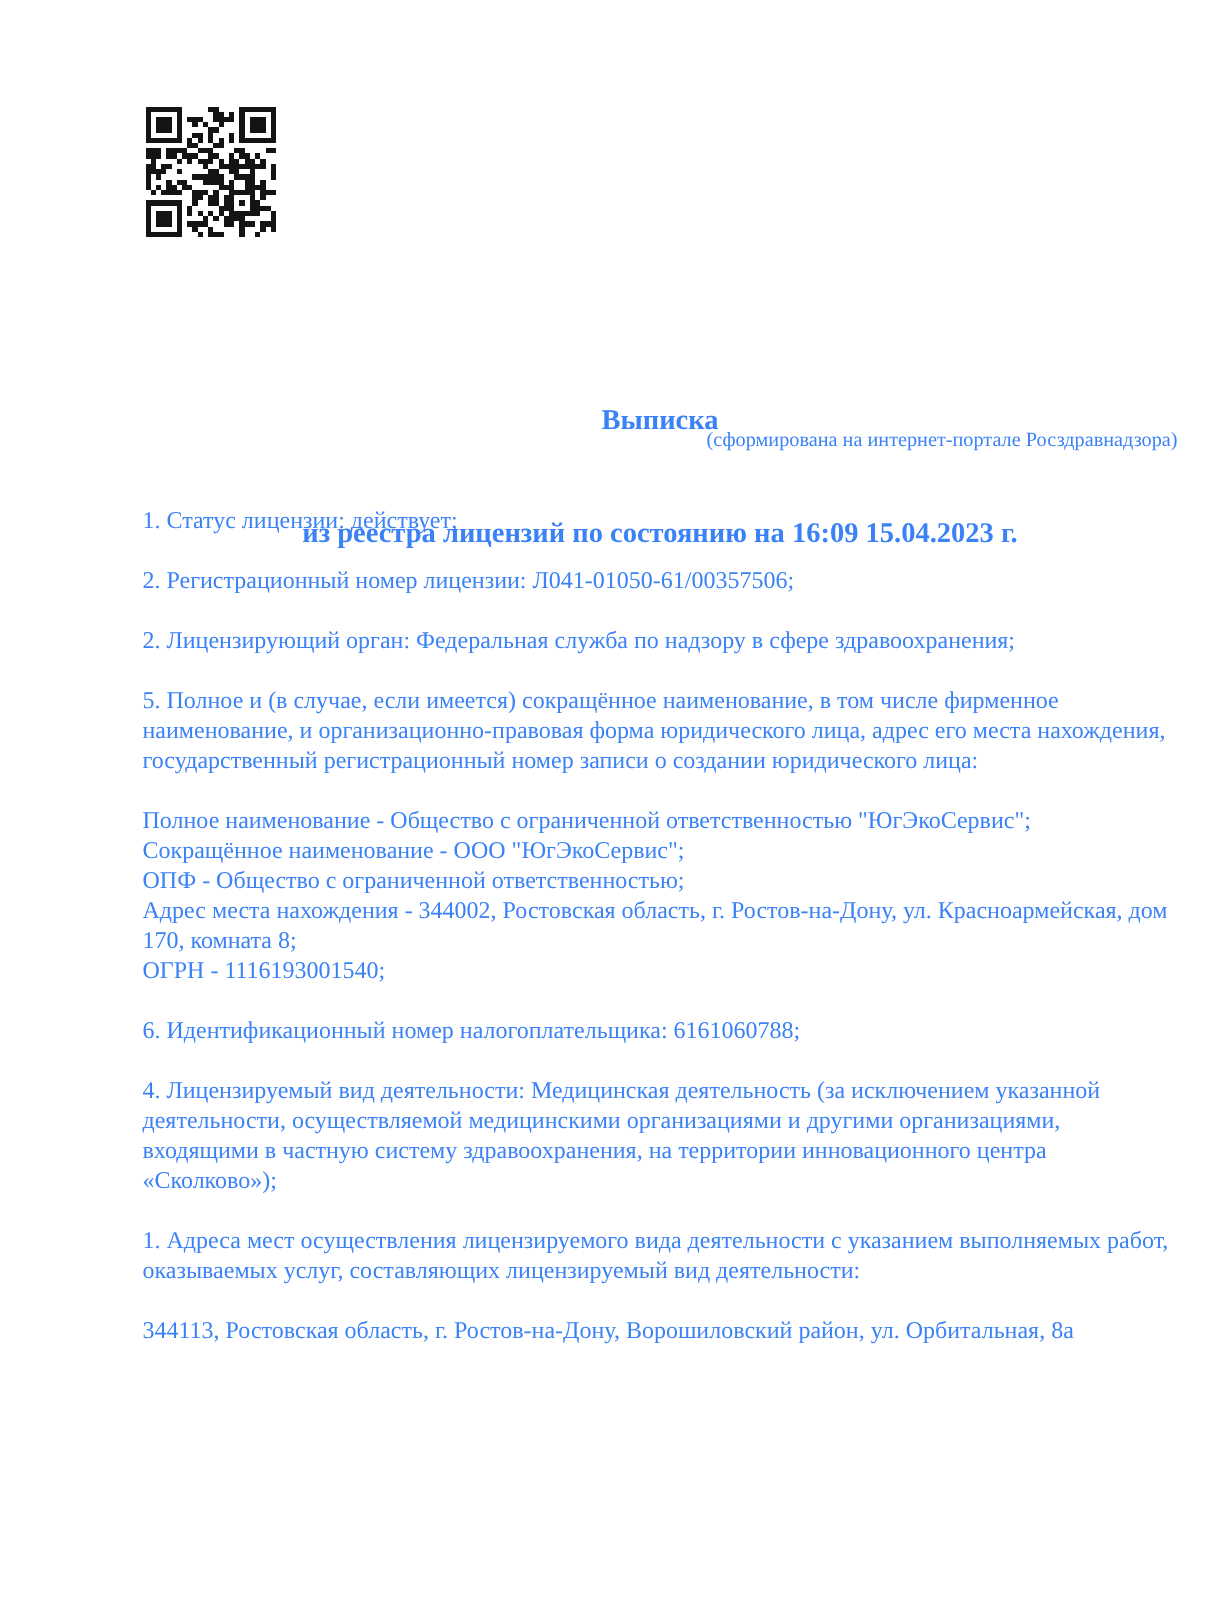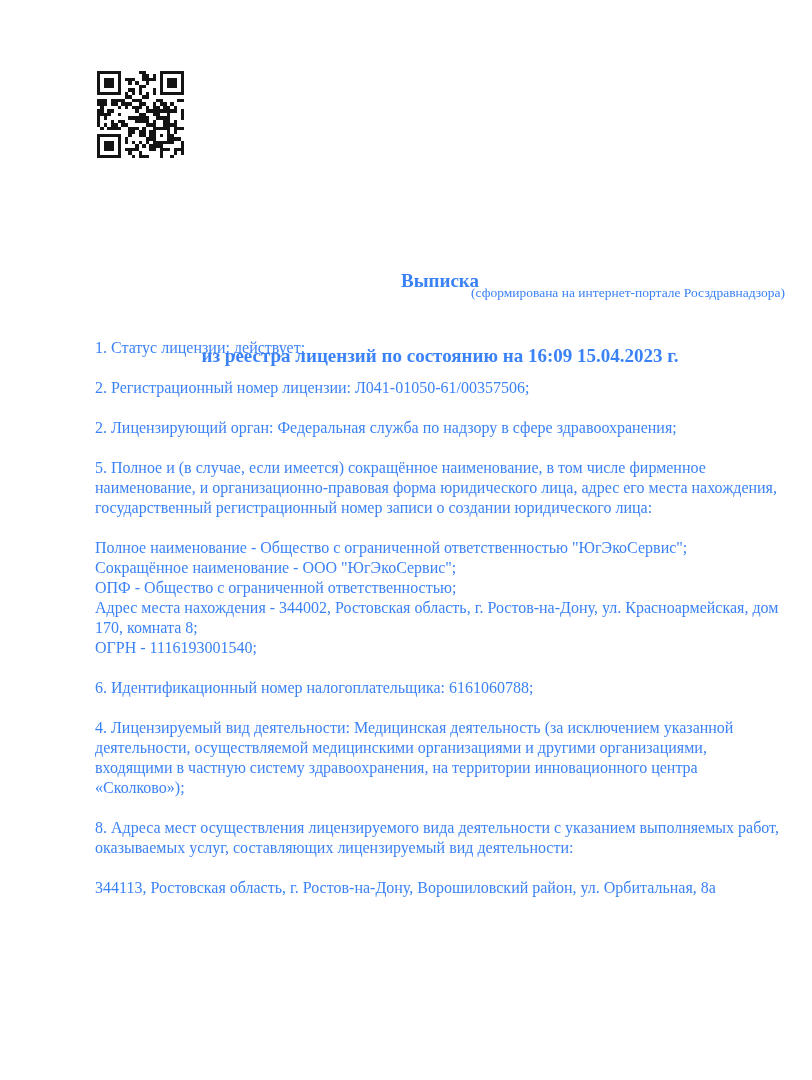--- a/index.html
+++ b/index.html
@@ -393,17 +393,17 @@
     <p>2. Регистрационный номер лицензии: Л041-01050-61/00357506;</p>
     <p>2. Лицензирующий орган: Федеральная служба по надзору в сфере здравоохранения;</p>
     <p>5. Полное и (в случае, если имеется) сокращённое наименование, в том числе фирменное наименование, и организационно-правовая форма юридического лица, адрес его места нахождения, государственный регистрационный номер записи о создании юридического лица:</p>
     <p>Полное наименование - Общество с ограниченной ответственностью "ЮгЭкоСервис";
 Сокращённое наименование - ООО "ЮгЭкоСервис";
 ОПФ - Общество с ограниченной ответственностью;
 Адрес места нахождения - 344002, Ростовская область, г. Ростов-на-Дону, ул. Красноармейская, дом 170, комната 8;
 ОГРН - 1116193001540;</p>
     <p>6. Идентификационный номер налогоплательщика: 6161060788;</p>
     <p>4. Лицензируемый вид деятельности: Медицинская деятельность (за исключением указанной деятельности, осуществляемой медицинскими организациями и другими организациями, входящими в частную систему здравоохранения, на территории инновационного центра «Сколково»);</p>
-    <p>8. Адреса мест осуществления лицензируемого вида деятельности с указанием выполняемых работ, оказываемых услуг, составляющих лицензируемый вид деятельности:</p>
+    <p>1. Адреса мест осуществления лицензируемого вида деятельности с указанием выполняемых работ, оказываемых услуг, составляющих лицензируемый вид деятельности:</p>
     <p>344113, Ростовская область, г. Ростов-на-Дону, Ворошиловский район, ул. Орбитальная, 8а</p>
   </div>
 
 </div>
 
 </body></html>

